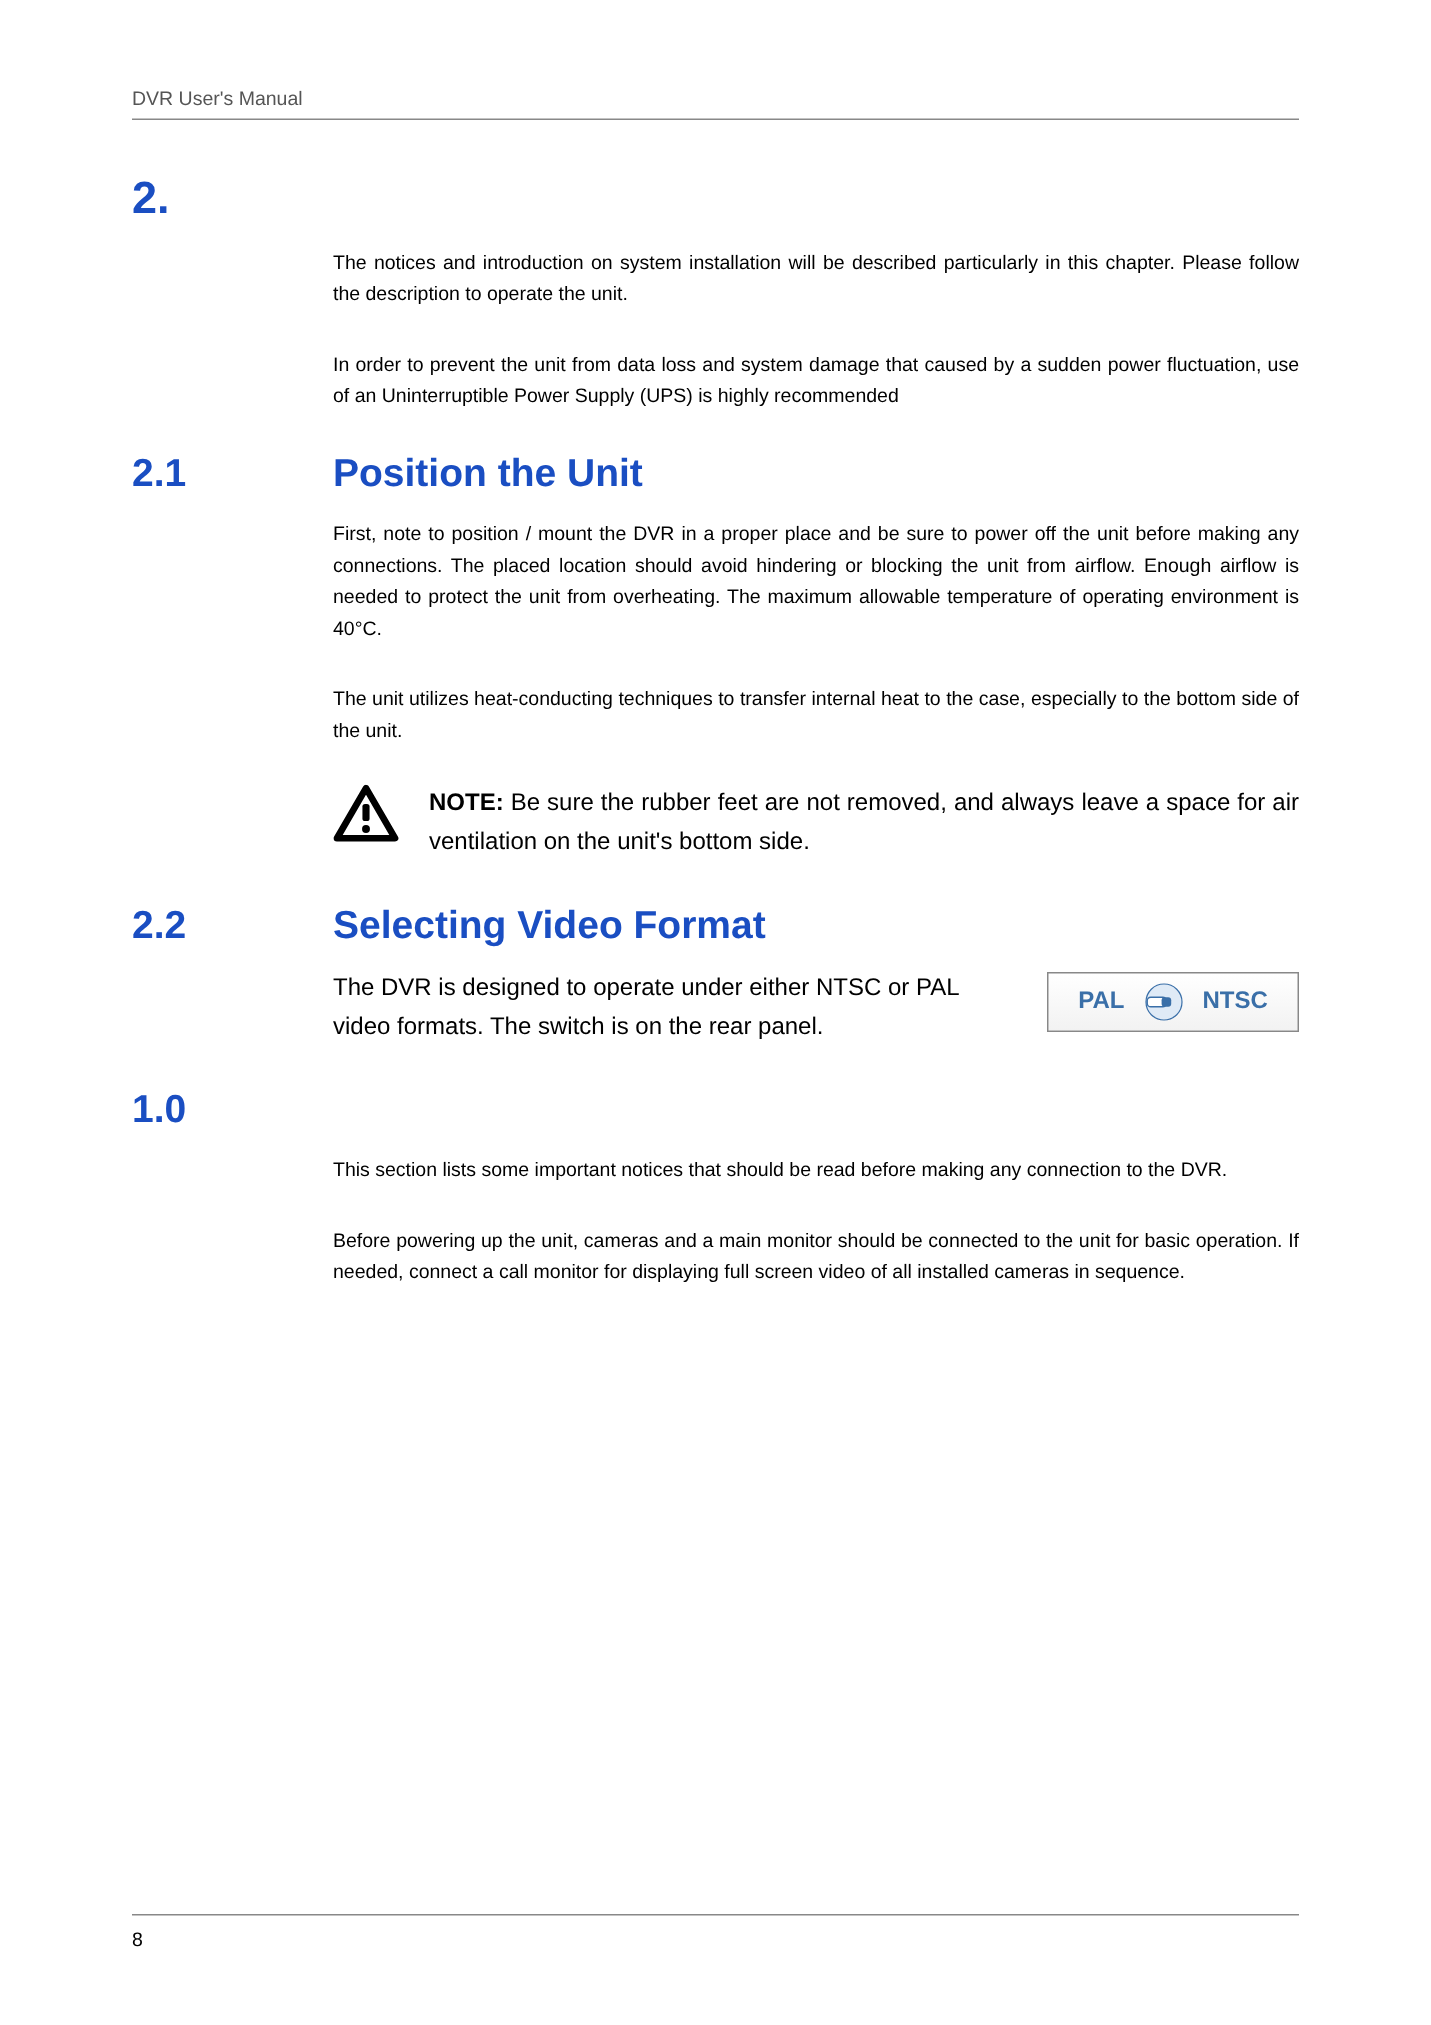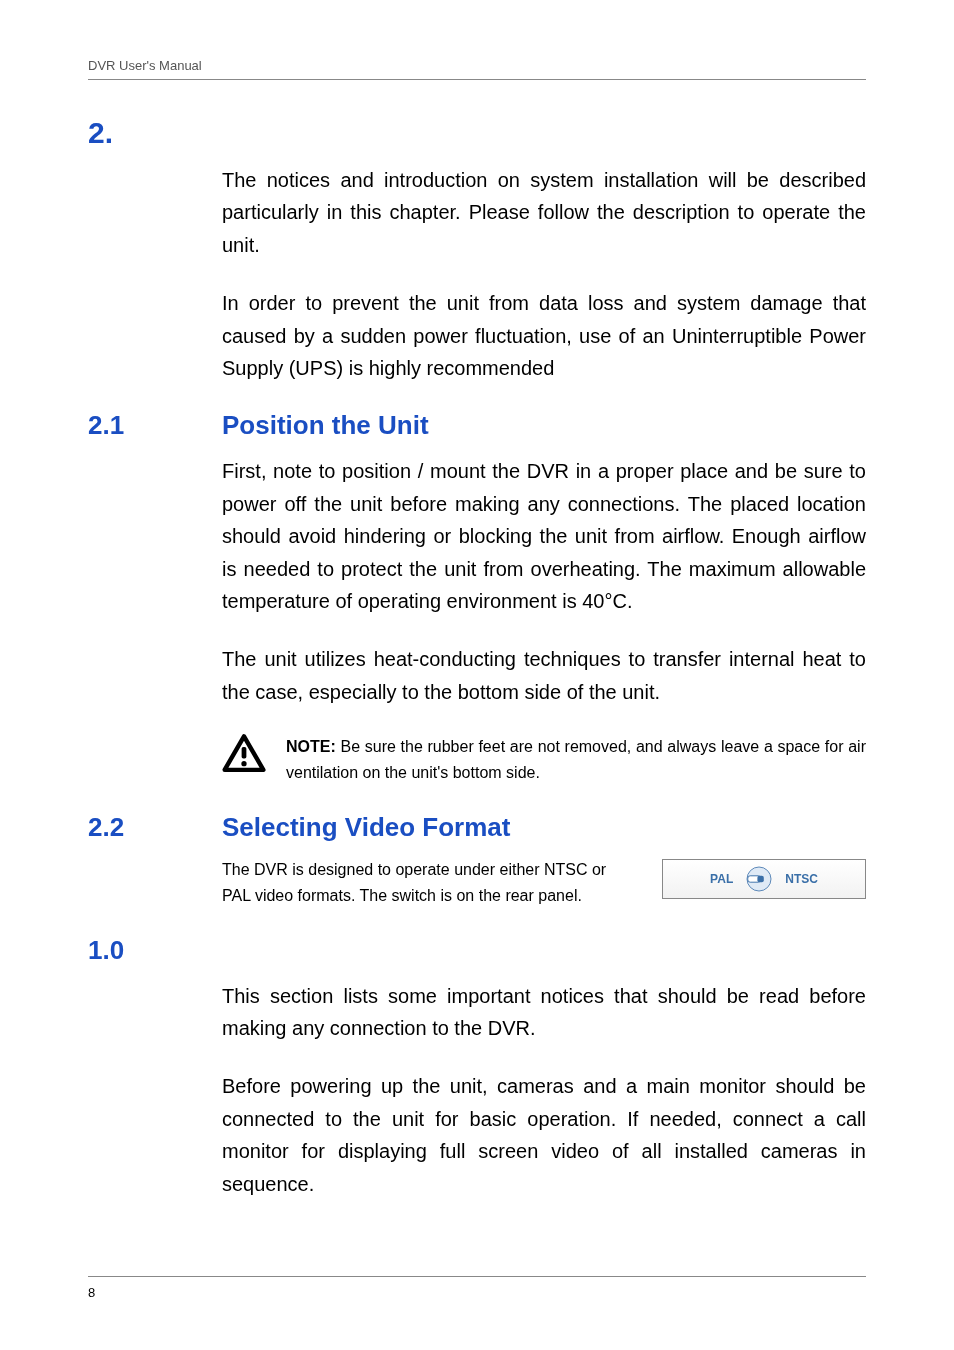--- a/index.html
+++ b/index.html
@@ -51,21 +51,21 @@
     .h2-title {
       font-size: 26px;
       font-weight: bold;
       color: #1a4ec2;
     }
     .body-block {
       margin-left: 134px;
       margin-bottom: 26px;
     }
     .body-text {
-      font-size: 20px;
+      font-size: 13px;
       color: #000;
       line-height: 1.62;
       text-align: justify;
     }
     .note-row {
       display: flex;
       align-items: flex-start;
       margin-left: 134px;
       margin-bottom: 26px;
       gap: 20px;
@@ -90,30 +90,30 @@
       margin-bottom: 26px;
       gap: 28px;
     }
     .video-format-text {
       font-size: 16px;
       line-height: 1.62;
       flex: 1;
     }
     .pal-ntsc-box {
       flex-shrink: 0;
-      width: 204px;
+      width: 168px;
       height: 40px;
       border: 1px solid #888;
       background: linear-gradient(#fff, #f2f2f2);
       display: flex;
       align-items: center;
       justify-content: center;
       gap: 10px;
       font-weight: bold;
-      font-size: 12px;
+      font-size: 16px;
       color: #3a6fa8;
       margin-top: 2px;
     }
     .switch-svg {
       width: 32px;
       height: 28px;
     }
     .subhead {
       font-size: 16px;
       font-weight: bold;

